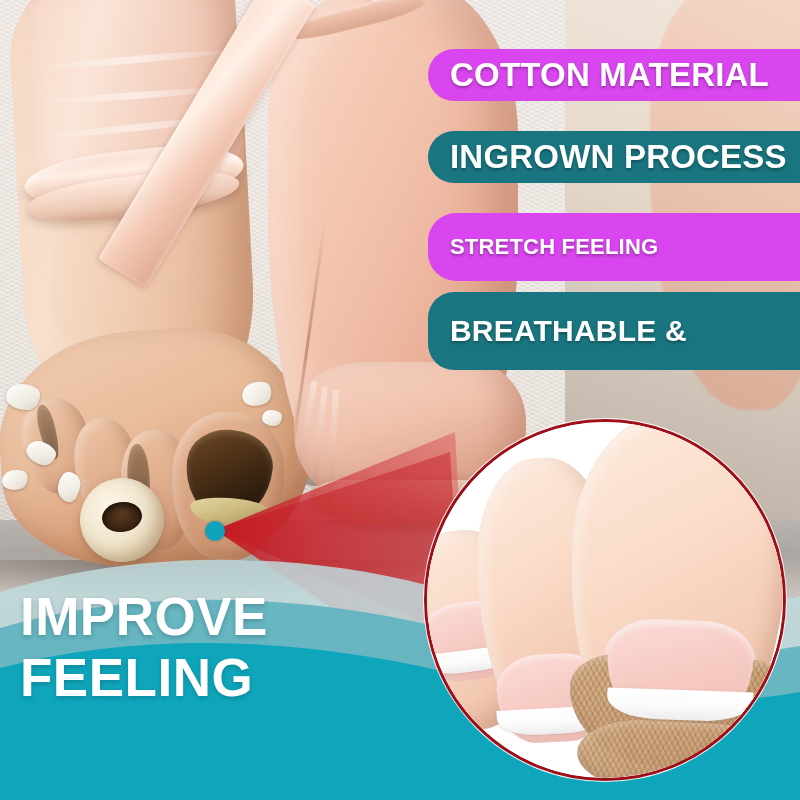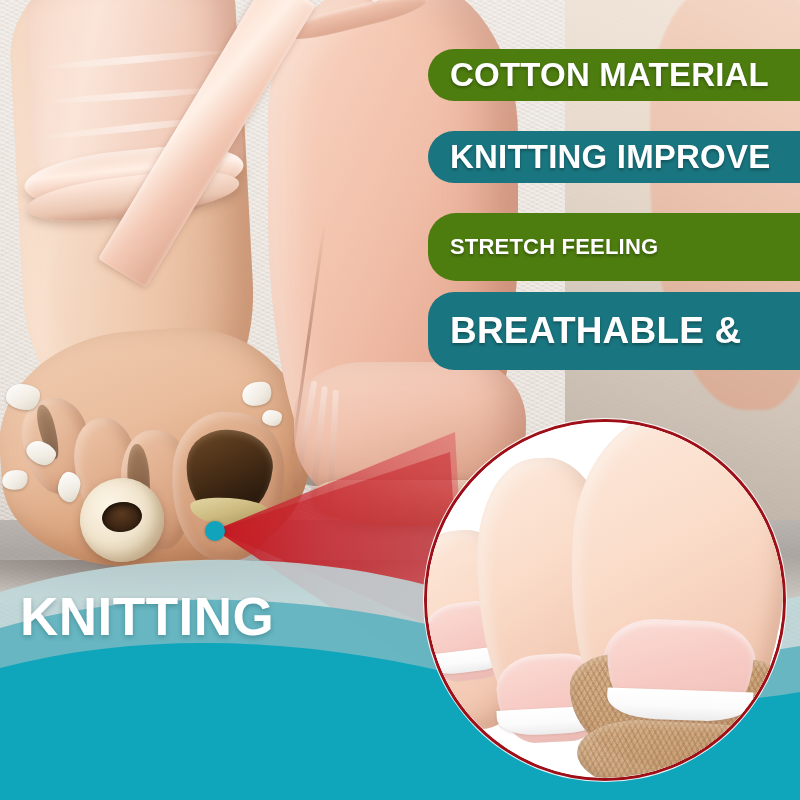--- a/index.html
+++ b/index.html
@@ -246,27 +246,27 @@
     position:absolute; right:0;
     display:flex; align-items:center;
     padding:0 0 0 22px;
     border-radius:28px 0 0 28px;
     color:#fff;
     font-weight:700;
     letter-spacing:.2px;
     text-shadow:0 2px 3px rgba(0,0,0,.30);
     white-space:nowrap;
   }
-  .banner.light{ background:#4d7c0f; }
+  .banner.light{ background:#d946ef; }
   .banner.dark { background:#19757F; }
 
   .b1{ left:428px; top:49px;  height:52px; font-size:33px; }
   .b2{ left:428px; top:131px; height:52px; font-size:33px; }
   .b3{ left:428px; top:213px; height:68px; font-size:22px; }
-  .b4{ left:428px; top:292px; height:78px; font-size:37px; border-radius:26px 0 0 26px; line-height:1.18; }
+  .b4{ left:428px; top:292px; height:78px; font-size:30px; border-radius:26px 0 0 26px; line-height:1.18; }
   .b4 .stack{ display:block; }
 
   
   .headline{
     position:absolute; left:20px; top:586px;
     color:#fff;
     font-size:53px;
     font-weight:700;
     line-height:1.16;
     letter-spacing:.5px;
@@ -376,31 +376,32 @@
     </div>
   </div>
 
   <div class="banners">
 
     <div class="banner light b1">
       <span>COTTON MATERIAL</span>
     </div>
 
     <div class="banner dark b2">
-      <span>KNITTING IMPROVE</span>
+      <span>INGROWN PROCESS</span>
     </div>
 
     <div class="banner light b3">
       <span>STRETCH FEELING</span>
     </div>
 
     <div class="banner dark b4">
       <span>
         <span class="stack">BREATHABLE &amp;</span>
       </span>
     </div>
   </div>
 
   <div class="headline">
-    <span>KNITTING</span>
+    <span>IMPROVE</span>
+    <span>FEELING</span>
   </div>
 
 </div>
 
 </body></html>

